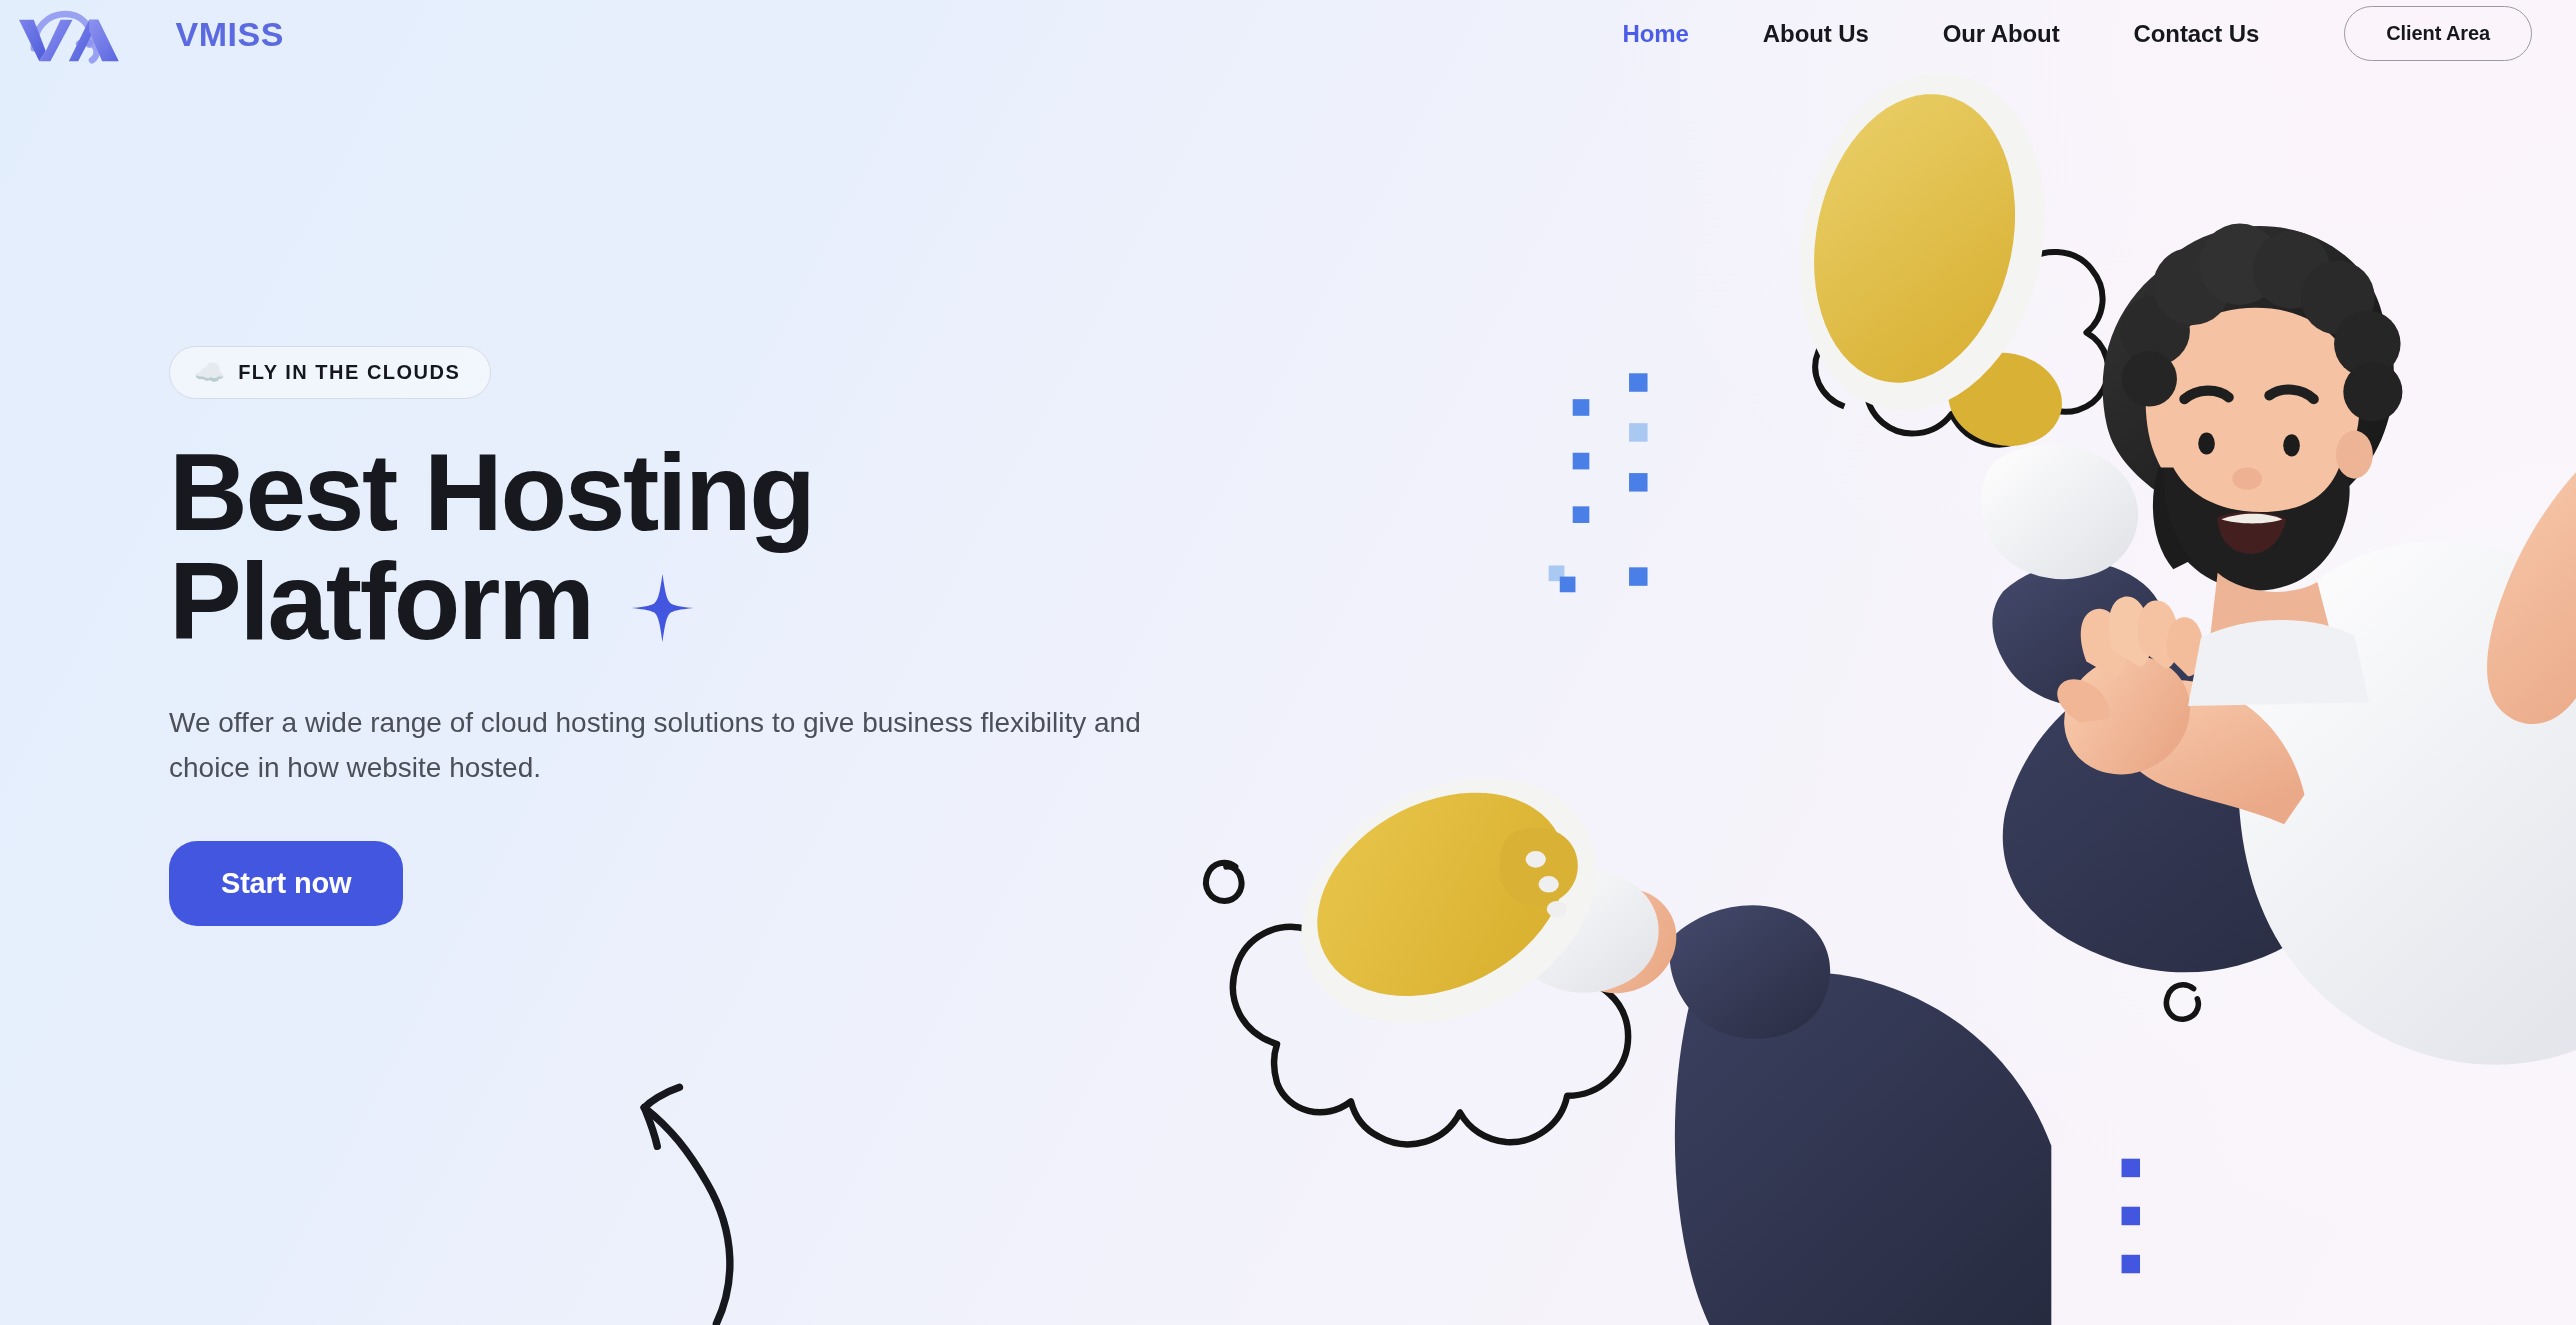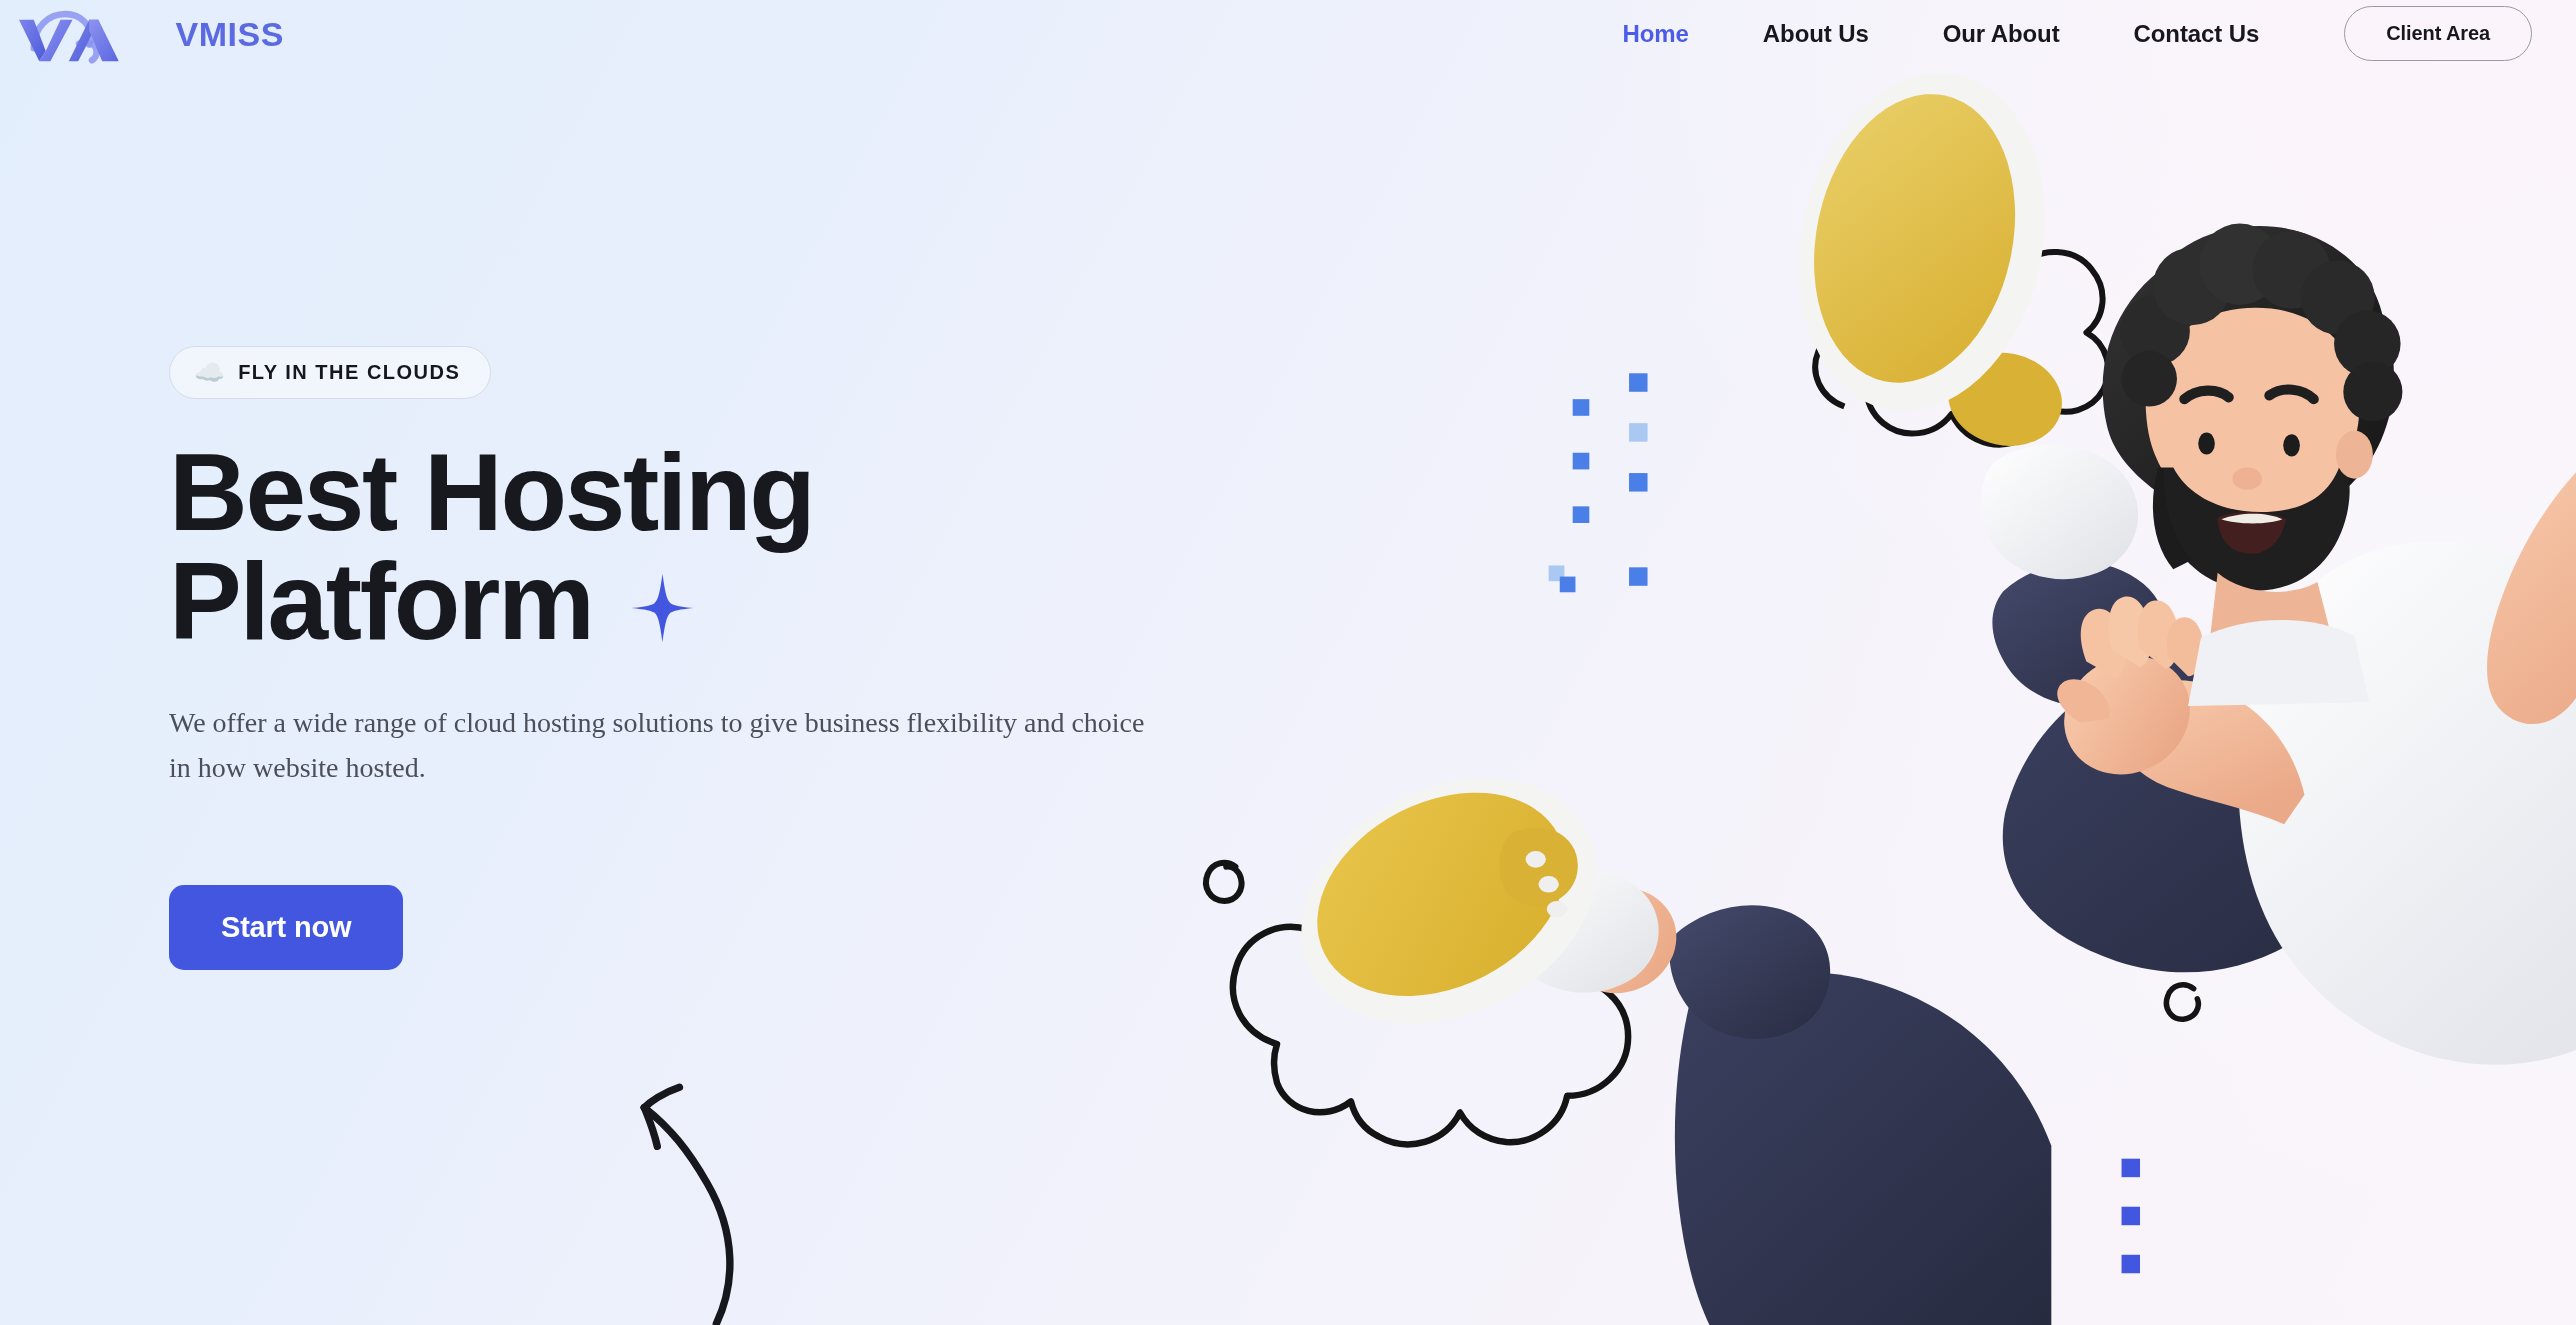--- a/index.html
+++ b/index.html
@@ -76,30 +76,29 @@
     font-size:109px; font-weight:700; line-height:1.0;
     color:#17191e; letter-spacing:-2.3px; margin-bottom:10px;
   }
   .headline .line2 { display:flex; align-items:center; gap:36px; }
   .sparkle { width:67px; height:72px; flex:0 0 auto; margin-top:13px; }
 
   .sub {
     margin-top:44px;
     font-size:28px; line-height:1.62; color:#4b4f58; max-width:994px;
     font-weight:400;
-    font-family:Liberation Serif, serif;
   }
 
   .cta {
-    margin-top:94px;
+    margin-top:50px;
     display:inline-block;
     background:#4256e0;
     color:#ffffff;
     font-size:29px; font-weight:700;
-    border:none; border-radius:15px;
+    border:none; border-radius:28px;
     padding:26px 52px;
     cursor:pointer; letter-spacing:-0.2px;
     font-family:"Liberation Sans", sans-serif;
   }
 
   .arrow-doodle { position:absolute; left:596px; top:1054px; z-index:25; }
 
   
   .illo { position:absolute; left:1192px; top:0; width:1386px; height:1325px; z-index:10; }
   .illo svg { display:block; width:100%; height:100%; }

